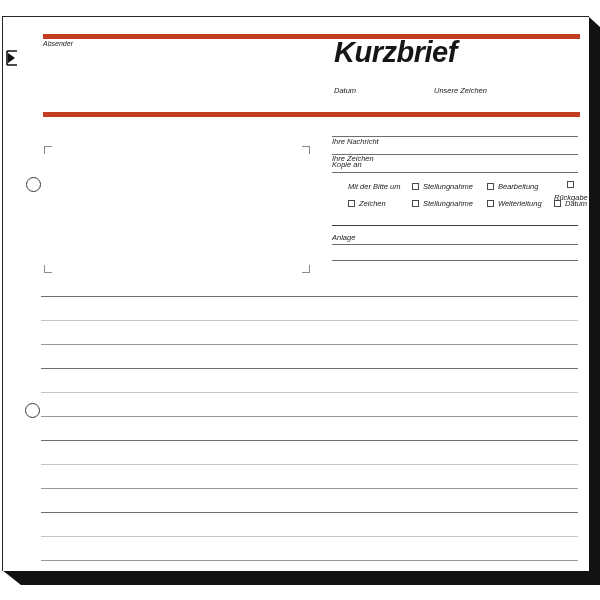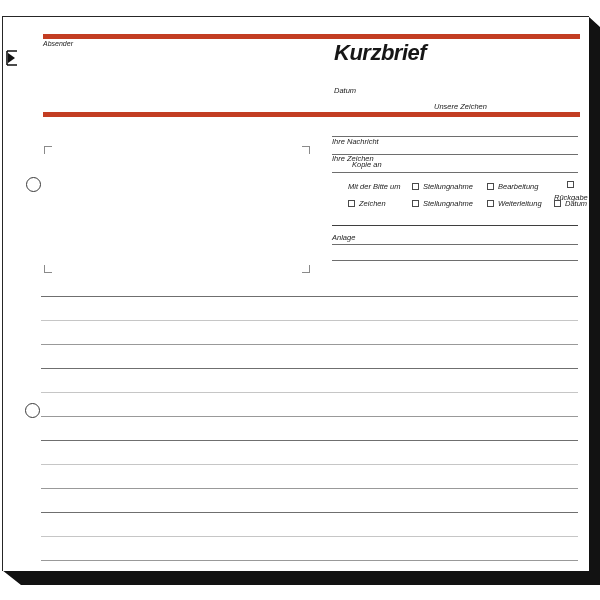--- a/index.html
+++ b/index.html
@@ -12,44 +12,44 @@
 
   .paper { position:absolute; left:2px; top:16px; width:587px; height:555px; background:#fff;
     border-top:1.5px solid var(--paper-edge,#262626); border-left:1.5px solid var(--paper-edge,#262626); }
 
   .redbar { position:absolute; left:40px; width:537px; height:5px; background:var(--accent-red,#c33d22); }
   .rb-top { top:17px; }
   .rb-mid { top:95px; }
 
   .lbl { position:absolute; font-style:italic; font-size:7.5px; color:#1b1b1b; white-space:nowrap; line-height:1.1; }
   .absender { left:40px; top:23px; font-size:7px; }
-  .title { position:absolute; left:331px; top:24px; font-size:22px; line-height:23px;
+  .title { position:absolute; left:331px; top:24px; font-size:29px; line-height:23px;
     font-weight:bold; font-style:italic; letter-spacing:-0.5px; color:#161616; }
   .datum { left:331px; top:70px; }
-  .uzeichen { left:431px; top:70px;margin-top:16px; }
+  .uzeichen { left:431px; top:70px; }
 
   
   .cmark { position:absolute; width:8px; height:8px; }
   .cmark.tl { left:41px; top:129px; border-top:1px solid #8a8a8a; border-left:1px solid #8a8a8a; }
   .cmark.tr { left:299px; top:129px; border-top:1px solid #8a8a8a; border-right:1px solid #8a8a8a; }
   .cmark.bl { left:41px; top:248px; border-bottom:1px solid #8a8a8a; border-left:1px solid #8a8a8a; }
   .cmark.br { left:299px; top:248px; border-bottom:1px solid #8a8a8a; border-right:1px solid #8a8a8a; }
 
   .hole { position:absolute; width:15px; height:15px; border:1.4px solid #3a3a3a; border-radius:50%; background:#fff; }
   .h1 { left:23px; top:160px; }
   .h2 { left:22px; top:386px; }
 
   .fold-mark { position:absolute; left:3px; top:33px; width:13px; height:16px; }
 
   
   .fline { position:absolute; left:329px; width:246px; height:0; border-top:1px solid var(--field-line,#6e6e6e); }
   .fl { left:329px; }
   .f-nachricht { top:121px; }  .l-nachricht { top:119px; }
   .f-zeichen   { top:138px;text-align:right; }  .l-zeichen   { top:137px; }
-  .f-kopie     { top:144px;margin-left:20px; }  .l-kopie     { top:155px; }
+  .f-kopie     { top:144px; }  .l-kopie     { top:155px; }
   .sep-a { top:208px; border-top-color:var(--separator-dark,#3f3f3f); }
   .f-anlage { top:217px; }     .l-anlage { top:227px; }
   .sep-b { top:243px; }
 
   
   .cb-row { position:absolute; left:16px; width:587px; height:11px; }
   .cb-cell { position:absolute; top:0; display:flex; align-items:center; gap:4px; white-space:nowrap; }
   .cbox { display:inline-block; width:7px; height:7px; border:1px solid #4a4a4a; background:#fff; flex:0 0 auto; }
   .cb-label, .lead { font-style:italic; font-size:7.5px; color:#1b1b1b; line-height:11px; }
 

